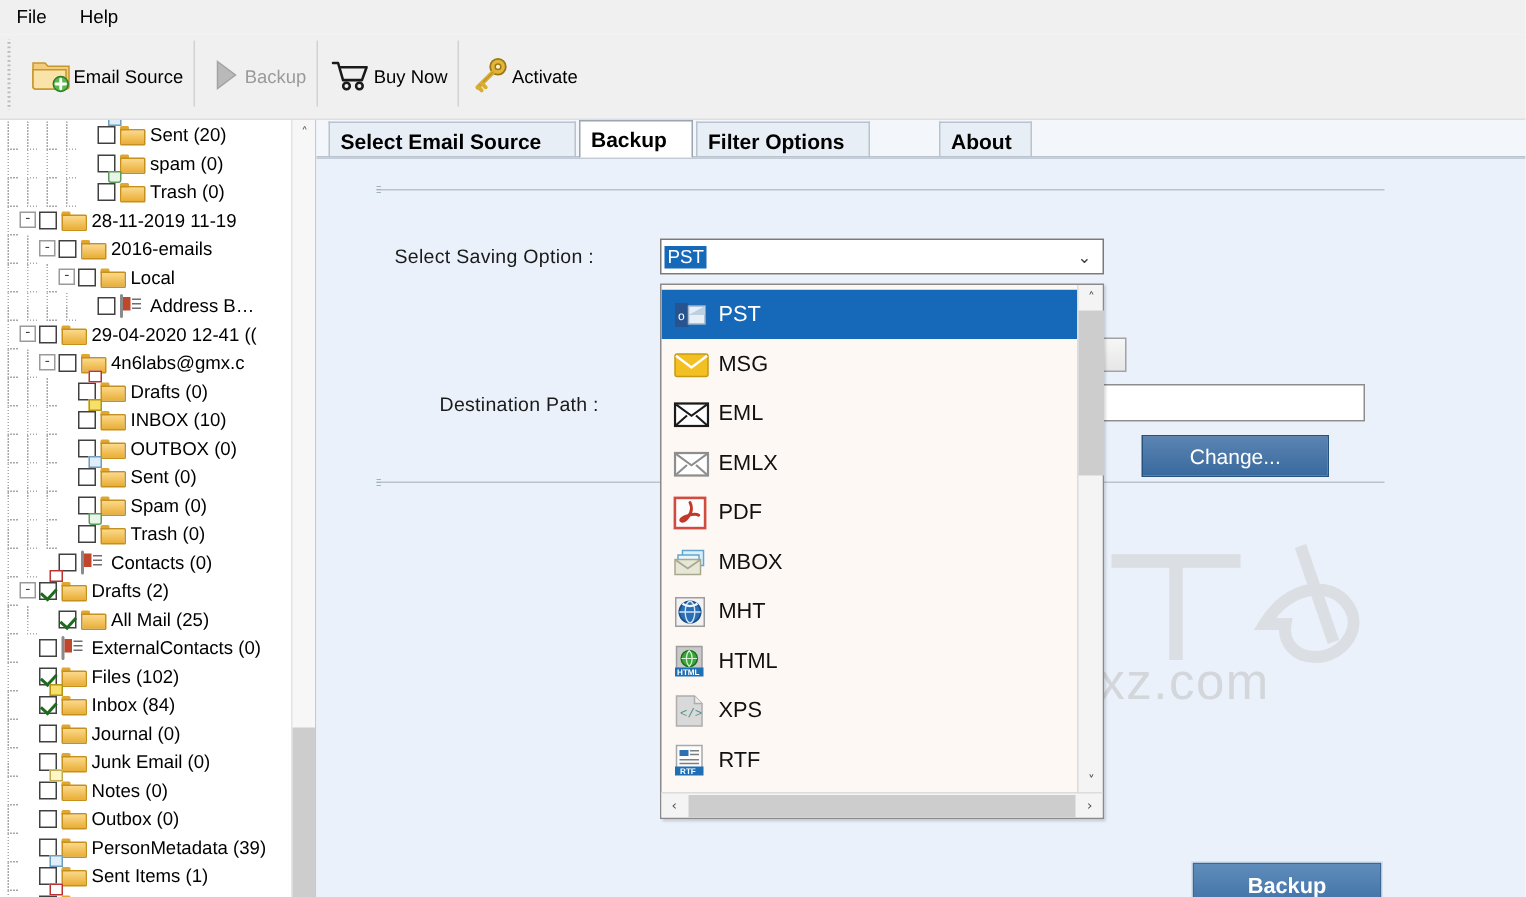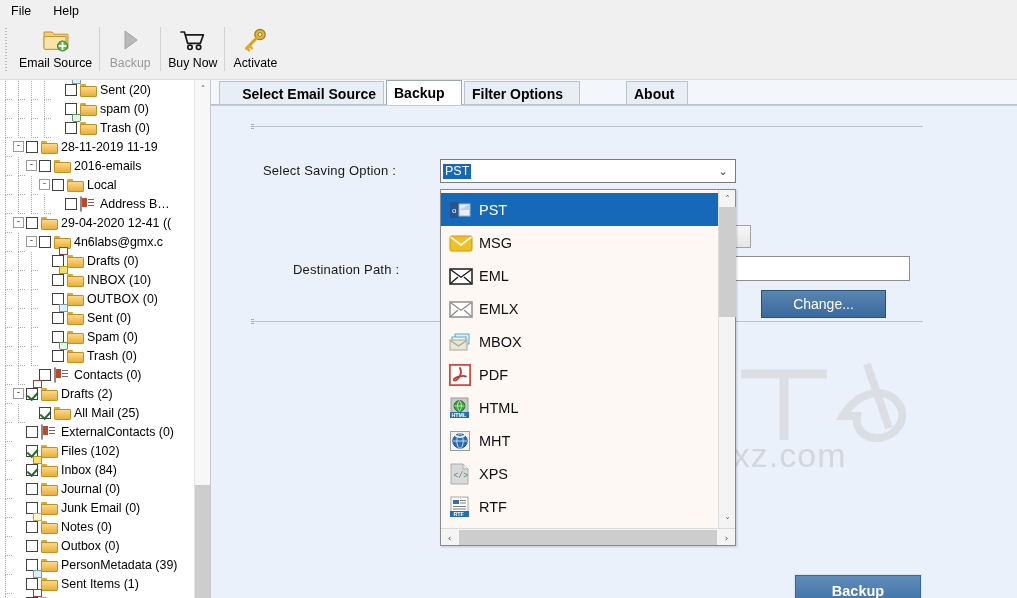--- a/index.html
+++ b/index.html
@@ -30,21 +30,21 @@
     border-bottom:1px solid #dedede;
   }
   .grip {
     width:7px; height:47px; margin:3px 2px 0 3px;
     background-image:repeating-linear-gradient(to bottom,#bcbcbc 0 1px, transparent 1px 3px);
     background-size:2px 3px; background-repeat:repeat-y;
     background-position:2px 2px;
   }
   .tb-btn {
     width:auto; min-width:60px; height:52px;
-    display:flex; flex-direction:column; align-items:center; justify-content:flex-start;
+    display:flex; align-items:center; justify-content:flex-start;
     padding:2px 7px 0 7px; cursor:default; position:relative;
   }
   .tb-btn.disabled { color:#9a9a9a; }
   .tb-btn .tb-ico { height:30px; display:flex; align-items:center; justify-content:center; }
   .tb-btn .tb-lbl { font-size:12.3px; line-height:14px; margin-top:1px; white-space:nowrap; }
   .tb-sep { width:1px; height:44px; background:#d2d2d2; margin-top:4px; }
 
   
   #tree-panel {
     position:absolute; left:0; top:80px; width:211px; height:518px;
@@ -556,21 +556,21 @@
   <div id="tree-vsb">
     <div class="sb-arrow">˄</div>
     <div class="sb-thumb" style="top:405px;height:113px;"></div>
   </div>
 </div>
 
 <div id="content">
 
   <div id="tabstrip">
     <div id="tabline"></div>
-    <div class="tab" style="left:8px;width:165px;justify-content:flex-end;">
+    <div class="tab" style="left:8px;width:165px;">
       <span>Select Email Source</span>
     </div>
     <div class="tab active" style="left:175px;width:76px;">
       <span>Backup</span>
     </div>
     <div class="tab" style="left:253px;width:116px;">
       <span>Filter Options</span>
     </div>
     <div class="tab" style="left:371px;width:62px;margin-left:44px;">
       <span>About</span>
@@ -646,65 +646,65 @@
             <span class="dl-ico">
               <svg width="24" height="18" viewBox="0 0 24 18">
                 <rect x="1" y="2" width="22" height="15" fill="#fff" stroke="#8e8e8e" stroke-width="1.5"></rect>
                 <path d="M1.8 2.8 12 10.2 22.2 2.8M1.8 16.3 9 10M22.2 16.3 15 10" fill="none" stroke="#8e8e8e" stroke-width="1.4"></path>
               </svg>
             </span>
             <span>EMLX</span>
           </div>
           <div class="dl-item">
             <span class="dl-ico">
+              <svg width="22" height="22" viewBox="0 0 22 22">
+                <rect x="0.8" y="0.8" width="20.4" height="20.4" fill="#fdfdfd" stroke="#d24b3e" stroke-width="2"></rect>
+                <path d="M11 4c2 4 1 7-1.5 10-1.4 1.7-3.4 3-4.4 2.3-1-.8 1-2.6 4.4-3.6 3-.9 6.2-1 7.3-.2" fill="none" stroke="#c0392b" stroke-width="1.9" stroke-linecap="round"></path>
+              </svg>
+            </span>
+            <span>PDF</span>
+          </div>
+          <div class="dl-item">
+            <span class="dl-ico">
               <svg width="24" height="20" viewBox="0 0 24 20">
                 <rect x="6" y="2" width="14" height="10" fill="#dfeffa" stroke="#5fa6d1"></rect>
                 <rect x="3" y="5" width="14" height="10" fill="#eaf5fc" stroke="#5fa6d1"></rect>
                 <rect x="1" y="8" width="17" height="10" fill="#e7e7d8" stroke="#a8a88f"></rect>
                 <path d="M1.4 8.4 9.5 14 17.6 8.4" fill="none" stroke="#a8a88f" stroke-width="1.2"></path>
               </svg>
             </span>
             <span>MBOX</span>
           </div>
           <div class="dl-item">
             <span class="dl-ico">
               <svg width="22" height="22" viewBox="0 0 22 22">
-                <rect x="0.8" y="0.8" width="20.4" height="20.4" fill="#fdfdfd" stroke="#d24b3e" stroke-width="2"></rect>
-                <path d="M11 4c2 4 1 7-1.5 10-1.4 1.7-3.4 3-4.4 2.3-1-.8 1-2.6 4.4-3.6 3-.9 6.2-1 7.3-.2" fill="none" stroke="#c0392b" stroke-width="1.9" stroke-linecap="round"></path>
-              </svg>
-            </span>
-            <span>PDF</span>
+                <rect x="1.5" y="1.5" width="19" height="19" fill="#f2f2f2" stroke="#9d9d9d"></rect>
+                <circle cx="11" cy="11" r="7.2" fill="#2a6fb5" stroke="#1a4d82"></circle>
+                <ellipse cx="11" cy="11" rx="3.2" ry="7.2" fill="none" stroke="#cfe4f6" stroke-width=".9"></ellipse>
+                <path d="M3.9 11h14.2" stroke="#cfe4f6" stroke-width=".9"></path>
+                <path d="M6 5.5c3 2 7 2 10 0" fill="none" stroke="#eef6fd" stroke-width="1.6"></path>
+              </svg>
+            </span>
+            <span>MHT</span>
           </div>
           <div class="dl-item">
             <span class="dl-ico">
               <svg width="22" height="22" viewBox="0 0 22 22">
                 <rect x="2" y="1" width="17" height="19" fill="#c9c9c9" stroke="#9d9d9d"></rect>
                 <circle cx="10.5" cy="9" r="5.4" fill="#3aa63a" stroke="#1d6f1d"></circle>
                 <path d="M5.3 9h10.4M10.5 3.6c2.6 3 2.6 7.8 0 10.8M10.5 3.6c-2.6 3-2.6 7.8 0 10.8" fill="none" stroke="#d7f0d7" stroke-width=".8"></path>
                 <rect x="1" y="15" width="19" height="6" fill="#1f6fb5"></rect>
                 <text x="2.4" y="20" font-size="5.4" fill="#fff" font-family="Liberation Sans" font-weight="bold">HTML</text>
               </svg>
             </span>
             <span>HTML</span>
           </div>
           <div class="dl-item">
             <span class="dl-ico">
               <svg width="22" height="22" viewBox="0 0 22 22">
-                <rect x="1.5" y="1.5" width="19" height="19" fill="#f2f2f2" stroke="#9d9d9d"></rect>
-                <circle cx="11" cy="11" r="7.2" fill="#2a6fb5" stroke="#1a4d82"></circle>
-                <ellipse cx="11" cy="11" rx="3.2" ry="7.2" fill="none" stroke="#cfe4f6" stroke-width=".9"></ellipse>
-                <path d="M3.9 11h14.2" stroke="#cfe4f6" stroke-width=".9"></path>
-                <path d="M6 5.5c3 2 7 2 10 0" fill="none" stroke="#eef6fd" stroke-width="1.6"></path>
-              </svg>
-            </span>
-            <span>MHT</span>
-          </div>
-          <div class="dl-item">
-            <span class="dl-ico">
-              <svg width="22" height="22" viewBox="0 0 22 22">
                 <path d="M2 1h12l5 5v15H2z" fill="#d9d9d9" stroke="#adadad"></path>
                 <path d="M14 1v5h5" fill="#eee" stroke="#adadad"></path>
                 <text x="4.4" y="15" font-size="8.2" fill="#4a8f85" font-family="Liberation Mono">&lt;/&gt;</text>
               </svg>
             </span>
             <span>XPS</span>
           </div>
           <div class="dl-item">
             <span class="dl-ico">
               <svg width="22" height="22" viewBox="0 0 22 22">

